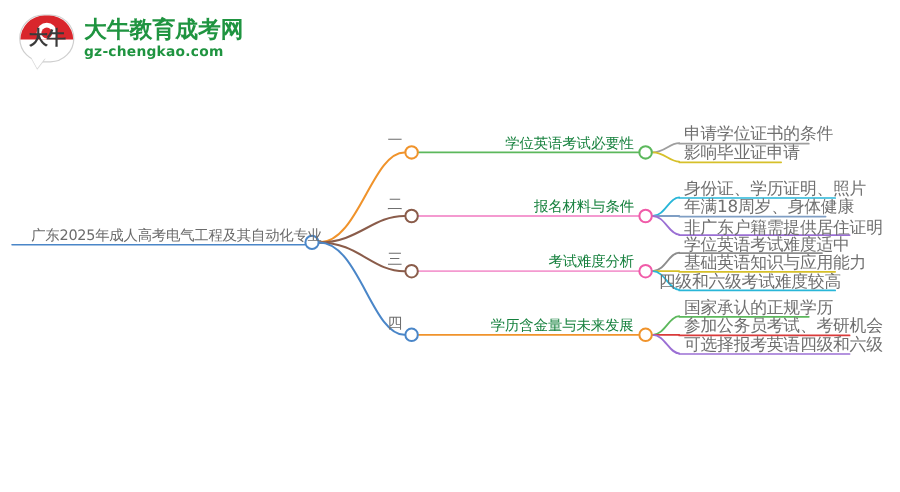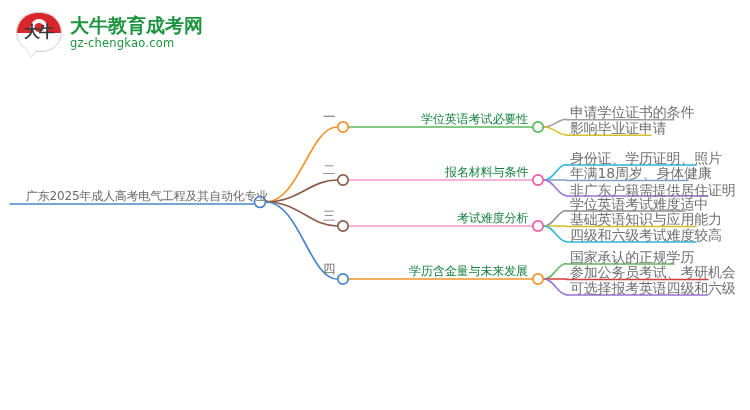--- a/index.html
+++ b/index.html
@@ -108,21 +108,21 @@
   #logo-title {
     font-size: 19px;
     font-weight: bold;
     color: #1f9440;
     letter-spacing: 0px;
     line-height: 22px;
     white-space: nowrap;
   }
   #logo-sub {
     font-size: 11.5px;
-    font-weight: normal;
+    font-weight: bold;
     color: #1f9440;
     letter-spacing: 0.2px;
     line-height: 15px;
     white-space: nowrap;
   }
 
   
   #map-svg {
     position: absolute;
     left: 0;
@@ -234,21 +234,21 @@
       <div class="node-label leaf-label" style="left: 570px; top: 120.75px;">影响毕业证申请</div>
       <div class="node-label branch-num" style="left: 323px; top: 163px;">二</div>
       <div class="node-label branch-label" style="left: 445px; top: 165px;">报名材料与条件</div>
       <div class="node-label leaf-label" style="left: 570px; top: 150.5px;">身份证、学历证明、照片</div>
       <div class="node-label leaf-label" style="left: 570px; top: 166px;">年满18周岁、身体健康</div>
       <div class="node-label leaf-label" style="left: 570px; top: 183px;">非广东户籍需提供居住证明</div>
       <div class="node-label branch-num" style="left: 323px; top: 209px;">三</div>
       <div class="node-label branch-label" style="left: 457px; top: 211px;">考试难度分析</div>
       <div class="node-label leaf-label" style="left: 570px; top: 196.5px;">学位英语考试难度适中</div>
       <div class="node-label leaf-label" style="left: 570px; top: 212px;">基础英语知识与应用能力</div>
-      <div class="node-label leaf-label" style="left: 570px; top: 227.5px; text-align: right;">四级和六级考试难度较高</div>
+      <div class="node-label leaf-label" style="left: 549px; top: 227.5px; text-align: right;">四级和六级考试难度较高</div>
       <div class="node-label branch-num" style="left: 323px; top: 262px;">四</div>
       <div class="node-label branch-label" style="left: 409px; top: 264px;">学历含金量与未来发展</div>
       <div class="node-label leaf-label" style="left: 570px; top: 249.5px;">国家承认的正规学历</div>
       <div class="node-label leaf-label" style="left: 570px; top: 265px;">参加公务员考试、考研机会</div>
       <div class="node-label leaf-label" style="left: 570px; top: 280.5px;">可选择报考英语四级和六级</div>
     </div>
 
 </div>
 
 </body></html>

